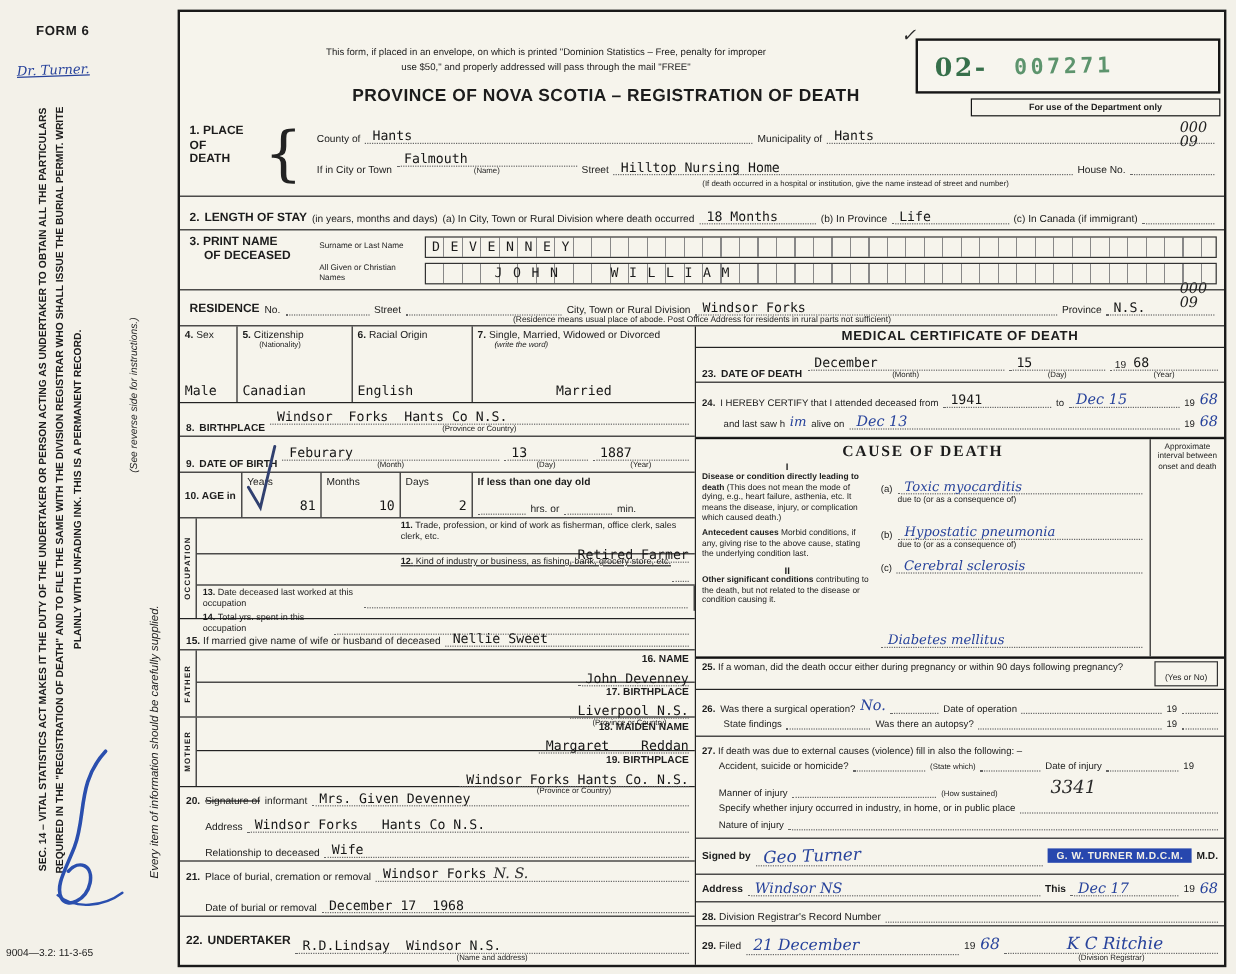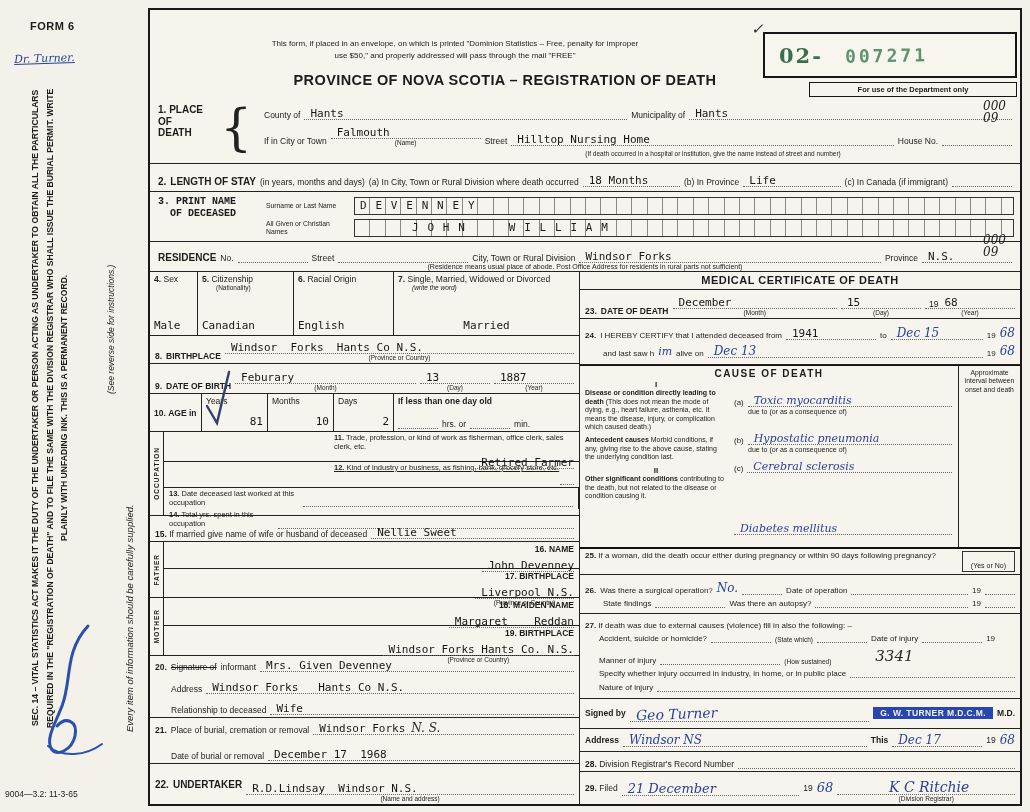--- a/index.html
+++ b/index.html
@@ -57,21 +57,21 @@
   .side { width:14px; border-right:1px solid #222; display:flex; align-items:center; justify-content:center; }
   .side span { font-size:6.5px; font-weight:bold; letter-spacing:1px; }
   .grows { flex:1; display:flex; flex-direction:column; }
   .grows > div { border-bottom:1px solid #222;flex-direction:column; }
   .grows > div:last-child { border-bottom:none; }
   .agecheck { position:absolute; left:52px; top:96px; width:30px; height:60px; z-index:5; pointer-events:none; }
   .medhead { height:18px; border-bottom:1px solid #222; display:flex; align-items:center; justify-content:center; font-weight:bold; font-size:11px; letter-spacing:.5px; }
   .causebox { border-bottom:2px solid #111; border-top:1px solid #111; height:188px; position:relative; }
   .interval { position:absolute; right:0; top:0; bottom:0; width:62px; border-left:1.5px solid #222; padding:3px 2px; font-size:6.8px; text-align:center; line-height:1.25; }
   .causemain { position:absolute; left:0; right:62px; top:0; bottom:0; }
-  .causetitle { text-align:center; font-weight:bold; font-size:10px; letter-spacing:1.5px; padding-top:2px; }
+  .causetitle { text-align:center; font-weight:bold; font-size:13px; letter-spacing:1.5px; padding-top:2px;font-family:Liberation Serif, serif; }
   .causecols { display:flex; height:calc(100% - 17px); }
   .causeleft { width:152px; padding:1px 5px; font-size:7px; line-height:1.22; }
   .causeleft .roman { text-align:center; font-weight:bold; font-size:8px; }
   .causeright { flex:1; padding:2px 6px 2px 2px; font-size:8px; display:flex; flex-direction:column; }
   .causeright .hw { font-size:11px; }
   .due { font-size:7px; margin:1px 0 0 14px; }
   .yesno { border:1px solid #333; font-size:7px; padding:5px 8px 2px 8px; margin-left:6px; align-self:stretch; display:flex; align-items:flex-end; }
   .stamp { background:#2747ae; color:#f2f0e8; font-size:8.5px; font-weight:bold; padding:1px 7px; letter-spacing:.4px; white-space:nowrap; }
   .sig { font-family:"DejaVu Serif",serif; font-style:italic; color:#27429b; font-size:14px; transform:rotate(-2deg); }
   .sidebar { position:absolute; left:28px; top:8px; width:120px; height:798px; }
@@ -176,21 +176,21 @@
       </span>
     <span class="lbl">(b) In Province</span>
     <span class="fill">
         <span class="typed">Life</span>
       </span>
     <span class="lbl">(c) In Canada (if immigrant)</span>
     <span class="fill" style="max-width:60px;"></span>
   </div>
 
   <div class="sec-name">
-    <div class="sec-label" style="width:110px;font-family:Liberation Mono, monospace;">
+    <div class="sec-label" style="width:110px;">
       <span>3.</span>
       <span>PRINT NAME</span>
       <div style="padding-left:12px;">OF DECEASED</div>
     </div>
     <div class="namegrids">
       <div class="gridrow">
         <div class="gridlabel">Surname or Last Name</div>
         <div class="grid">
           <span class="gridtext">DEVENNEY</span>
         </div>

